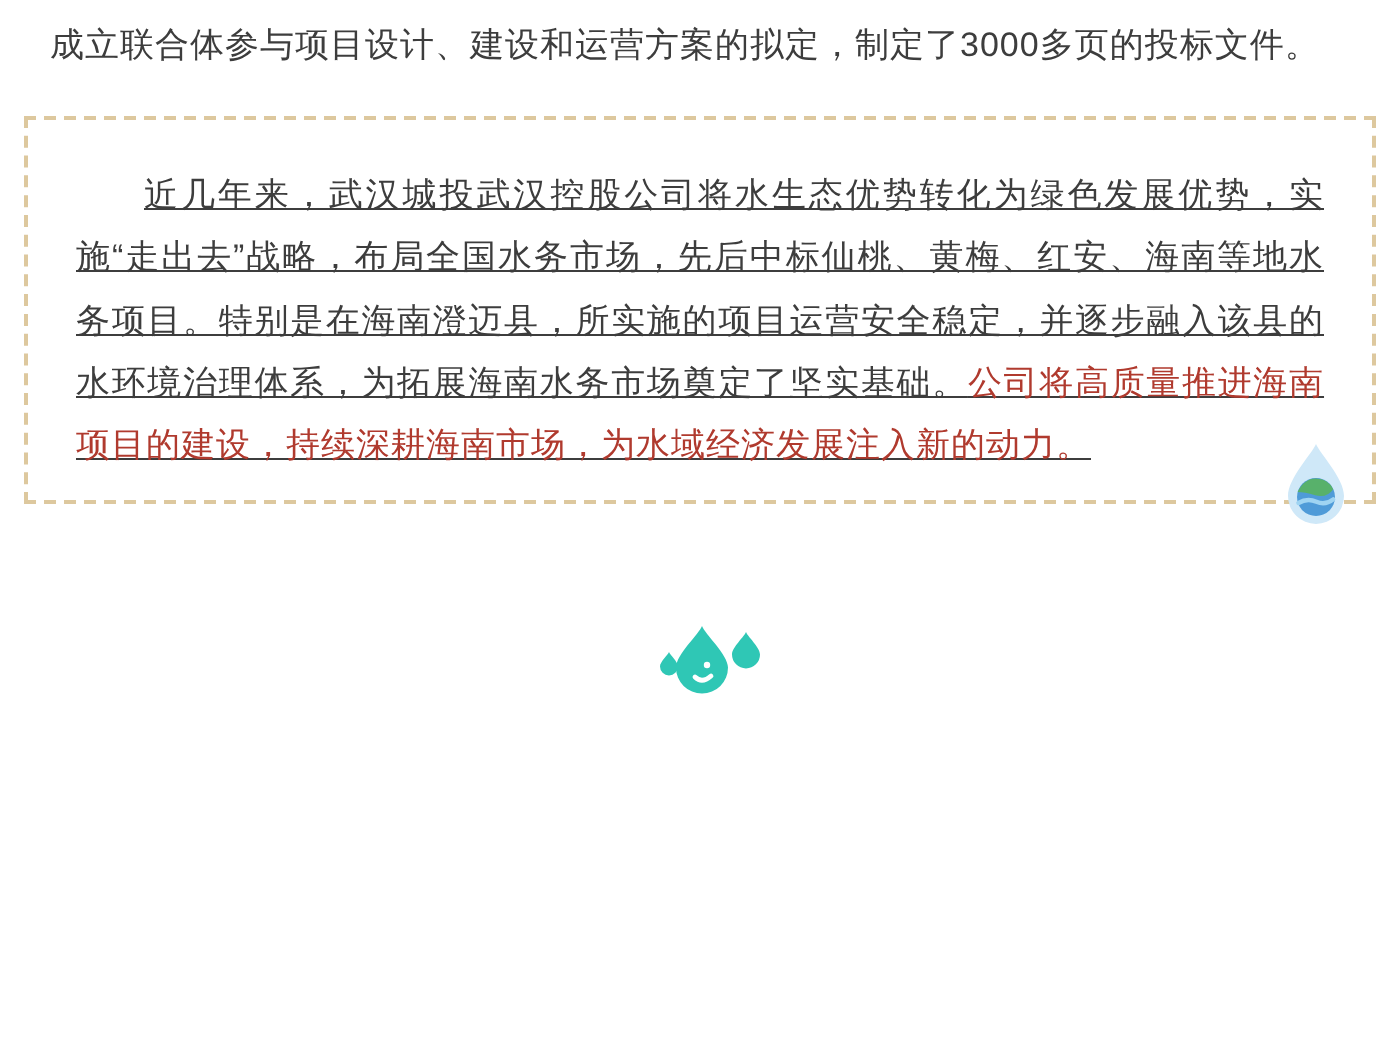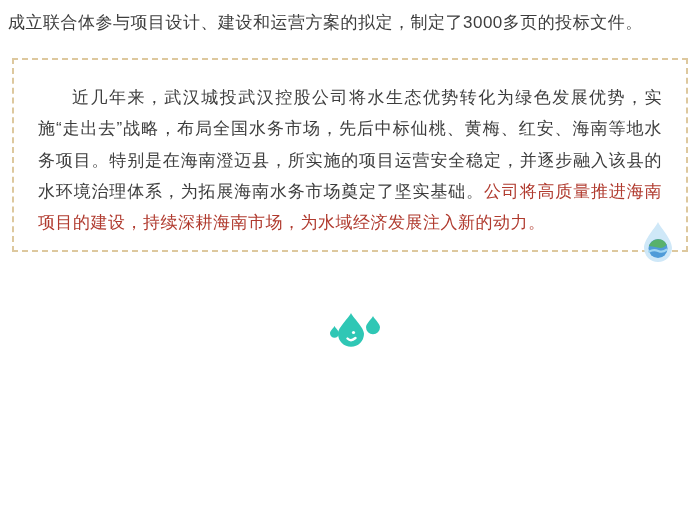--- a/index.html
+++ b/index.html
@@ -5,21 +5,21 @@
   * { margin: 0; padding: 0; box-sizing: border-box; }
   html, body { background: #ffffff; }
   body {
     width: 700px; height: 528px; overflow: hidden;
     font-family: "Liberation Sans", "DejaVu Sans", sans-serif;
     color: #3d3d3d;
   }
   .page { padding: 7px 8px 0; }
   .para {
     font-size: 17px; line-height: 31.2px;
-    text-align: justify; letter-spacing: 0.5px;
+    text-align: justify; letter-spacing: 0.5px; margin-left: 17px;
   }
   .para.indent { text-indent: 2em; }
   .para + .para { margin-top: 21px; }
   .callout {
     position: relative;
     margin: 20px 4px 0;
     border: 2px dashed #ddc89e;
     padding: 22px 24px 12px;
   }
   .callout .para { margin: 0; }
@@ -32,21 +32,21 @@
   .footer svg { display: block; margin: 0 auto; }
 </style>
 </head>
 <body>
 
 <div class="page">
 
   <p class="para">成立联合体参与项目设计、建设和运营方案的拟定，制定了3000多页的投标文件。</p>
 
 
-  <div class="callout" style="border-color: rgb(221, 200, 158);">
+  <div class="callout" style="border-color: rgb(221, 200, 158); text-decoration: underline;">
     <p class="para indent"><span>近几年来，武汉城投武汉控股公司将水生态优势转化为绿色发展优势，实施“走出去”战略，布局全国水务市场，先后中标仙桃、黄梅、红安、海南等地水务项目。特别是在海南澄迈县，所实施的项目运营安全稳定，并逐步融入该县的水环境治理体系，为拓展海南水务市场奠定了坚实基础。</span><span class="emph" style="color: rgb(176, 58, 46);">公司将高质量推进海南项目的建设，持续深耕海南市场，为水域经济发展注入新的动力。</span></p>
 
     <svg class="corner-drop" viewBox="0 0 40 44" xmlns="http://www.w3.org/2000/svg" aria-hidden="true">
       <path d="M20 2 C18 7 6 19 6 28 a14 14 0 0 0 28 0 C34 19 22 7 20 2 Z" fill="#cfe8f8"></path>
       <circle cx="20" cy="28.5" r="9.5" fill="#4f9bd8"></circle>
       <path d="M10.8 26 q3.2 -6.8 9.2 -6.8 q6 0 8.6 5.4 q-3.2 4.6 -9 3 q-5.4 -1.6 -8.8 -1.6 z" fill="#58b16b"></path>
       <path d="M11.2 31.5 q4.5 -2.6 9 -0.6 q4.4 2 8.4 -1.2" stroke="#9fd4f2" stroke-width="2.2" fill="none" stroke-linecap="round"></path>
     </svg>
   </div>
 

